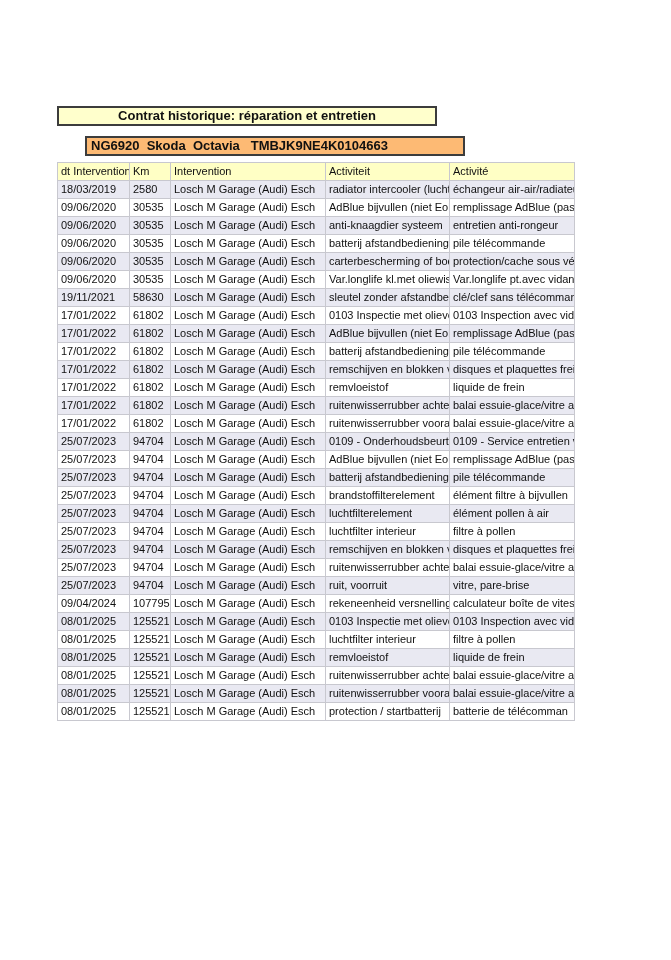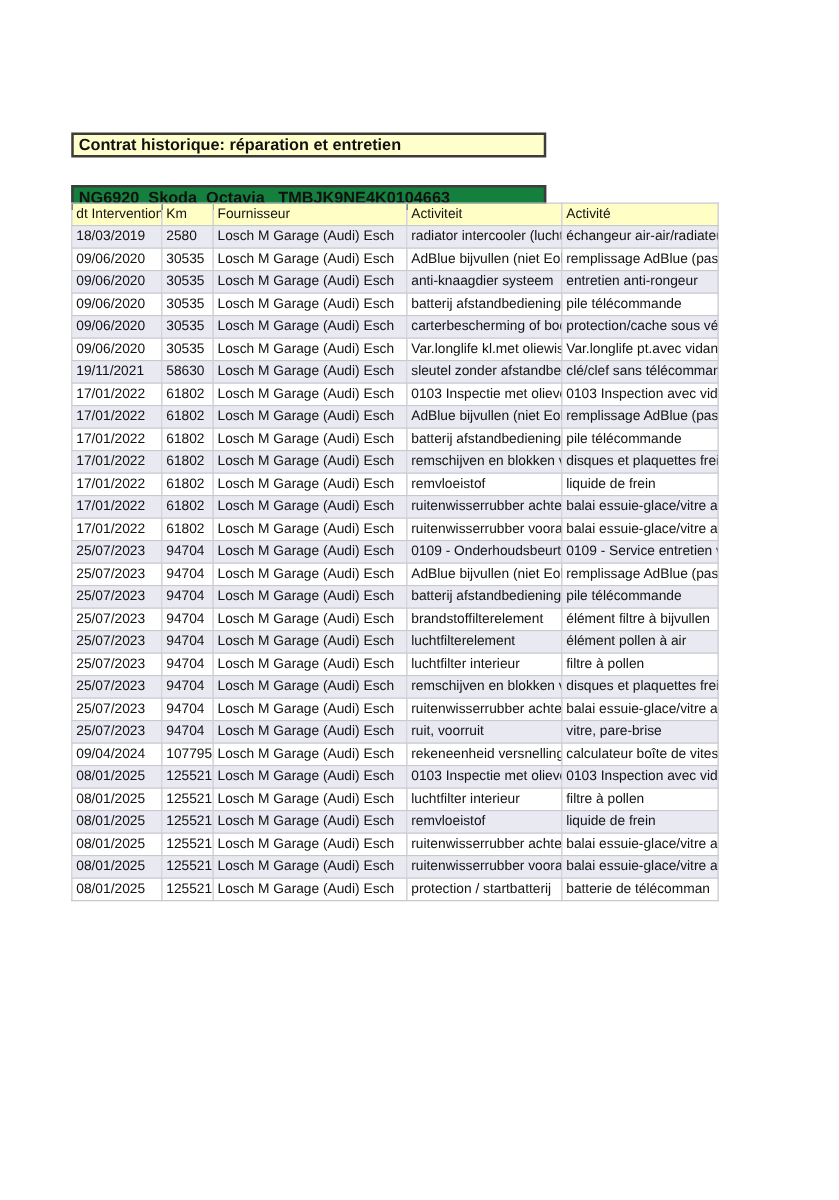--- a/index.html
+++ b/index.html
@@ -19,22 +19,22 @@
     height: 20px;
     box-sizing: border-box;
     border: 2px solid #3c3c3c;
     font-size: 13px;
     font-weight: bold;
     line-height: 16px;
     padding: 0 4px;
     white-space: pre;
     overflow: hidden;
   }
-  .title-contract { top: 106px; background: #FFFFCC; }
-  .title-vehicle  { top: 148px; background: #15803d; }
+  .title-contract { top: 106px; background: #FFFFCC; text-align: center; }
+  .title-vehicle  { top: 136px; background: #fdba74; margin-left: 28px; }
   table.history {
     position: absolute;
     left: 57px;
     top: 162px;
     width: 517px;
     border-collapse: collapse;
     table-layout: fixed;
     font-size: 11px;
   }
   table.history th, table.history td {
@@ -65,21 +65,21 @@
       <col style="width:72px">
       <col style="width:41px">
       <col style="width:155px">
       <col style="width:124px">
       <col style="width:125px">
     </colgroup>
     <thead>
       <tr>
         <th>dt Intervention</th>
         <th>Km</th>
-        <th>Fournisseur</th>
+        <th>Intervention</th>
         <th>Activiteit</th>
         <th>Activité</th>
       </tr>
     </thead>
     <tbody>
         <tr>
           <td>18/03/2019</td>
           <td>2580</td>
           <td>Losch M Garage (Audi) Esch</td>
           <td>radiator intercooler (lucht/lu</td>

